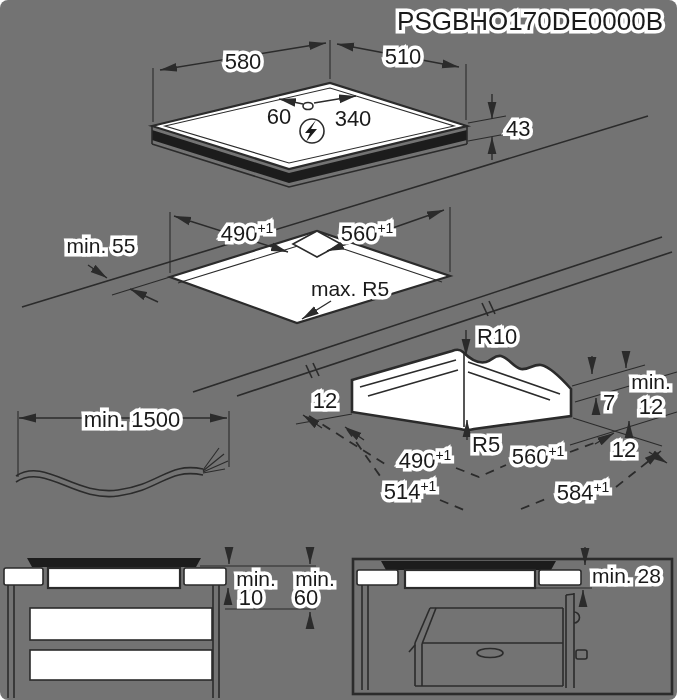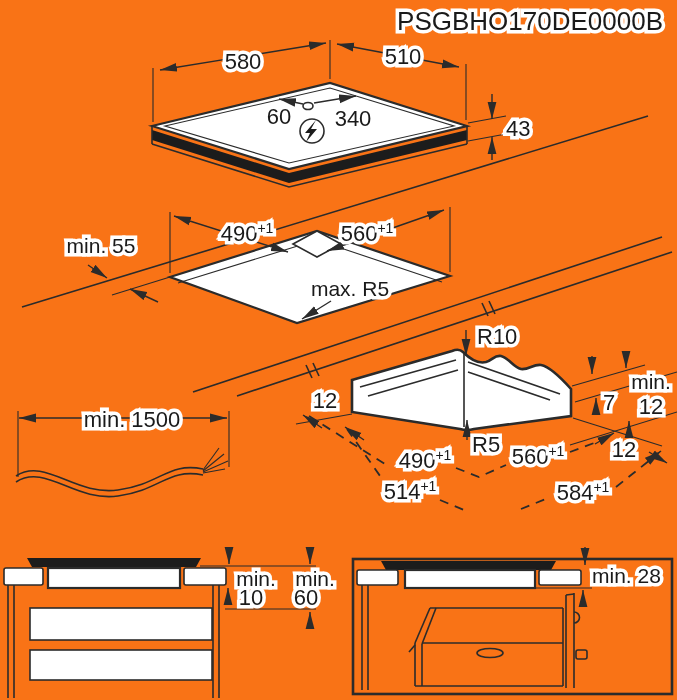--- a/index.html
+++ b/index.html
@@ -1,16 +1,16 @@
 <!DOCTYPE html>
 <html><head>
 <meta charset="utf-8">
 <style>
   html,body{margin:0;padding:0;background:#fff;}
-  .stage{position:relative;width:677px;height:700px;background:#f97316;overflow:hidden;}
+  .stage{position:relative;width:677px;height:700px;background:#737373;overflow:hidden;border-radius:8px;}
   svg{position:absolute;left:0;top:0;}
   svg line, svg path, svg polyline, svg polygon, svg rect, svg circle, svg ellipse{
     stroke:#2b2b2b; fill:none; stroke-linecap:butt; stroke-linejoin:miter;
   }
   .fill-dark{fill:#1c1c1c; stroke:none;}
   .fill-white{fill:#ffffff;}
   .thin{stroke-width:1.1;}
   .med{stroke-width:1.6;}
   .thick{stroke-width:2.2;}
   .xthick{stroke-width:2.6;}

